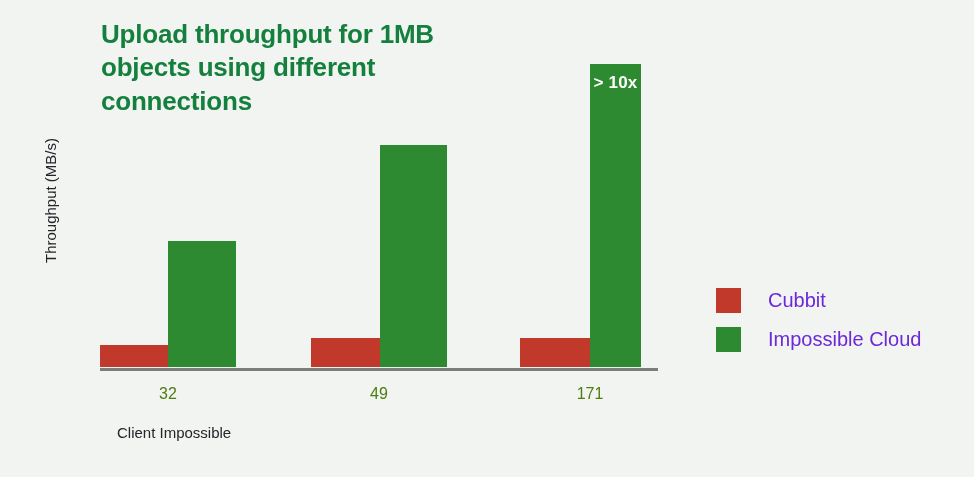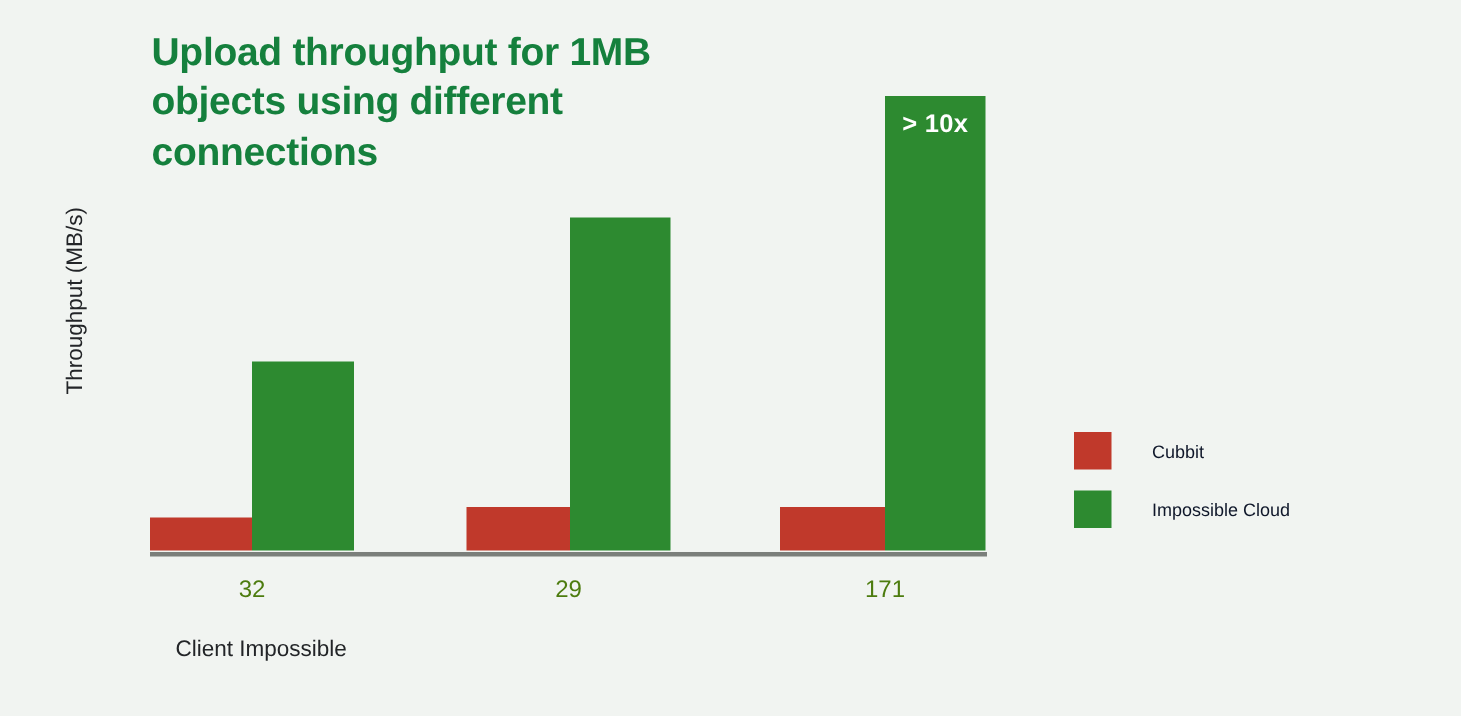--- a/index.html
+++ b/index.html
@@ -110,22 +110,22 @@
     align-items: center;
     height: 39px;
   }
   .legend-swatch {
     width: 25px;
     height: 25px;
     flex: 0 0 auto;
   }
   .legend-text {
     margin-left: 27px;
-    font-size: 12px;
-    color: #0f172a;
+    font-size: 20px;
+    color: #6d28d9;
     white-space: nowrap;
   }
 </style>
 </head>
 <body style="background: rgb(241, 244, 241);">
 
 <div id="figure" style="background: rgb(241, 244, 241);">
 
   <div id="chart-title">Upload throughput for 1MB
 objects using different
@@ -135,29 +135,29 @@
 
   <div id="plot-area">
 
     <div class="bar" style="left: 0px; width: 68px; height: 22px; background: rgb(192, 57, 43);"></div>
     <div class="bar" style="left: 68px; width: 68px; height: 126px; background: rgb(45, 138, 48);"></div>
 
     <div class="bar" style="left: 211px; width: 69px; height: 29px; background: rgb(192, 57, 43);"></div>
     <div class="bar" style="left: 280px; width: 67px; height: 222px; background: rgb(45, 138, 48);"></div>
 
     <div class="bar" style="left: 420px; width: 70px; height: 29px; background: rgb(192, 57, 43);"></div>
-    <div class="bar" style="left: 490px; width: 67px; height: 303px; background: rgb(45, 138, 48);">
+    <div class="bar" style="left: 490px; width: 51px; height: 303px; background: rgb(45, 138, 48);">
       <span class="bar-annotation" style="color: rgb(255, 255, 255);">&gt; 10x</span>
     </div>
   </div>
 
   <div id="x-axis-line" style="background: rgb(123, 127, 123);"></div>
 
   <div class="xtick" style="left:108px;">32</div>
-  <div class="xtick" style="left:319px;">29</div>
+  <div class="xtick" style="left:319px;">49</div>
   <div class="xtick" style="left:530px;">171</div>
 
   <div id="xlabel">Client Impossible</div>
 
   <div id="legend">
     <div class="legend-row">
       <span class="legend-swatch" style="background: rgb(192, 57, 43);"></span>
       <span class="legend-text">Cubbit</span>
     </div>
     <div class="legend-row">

